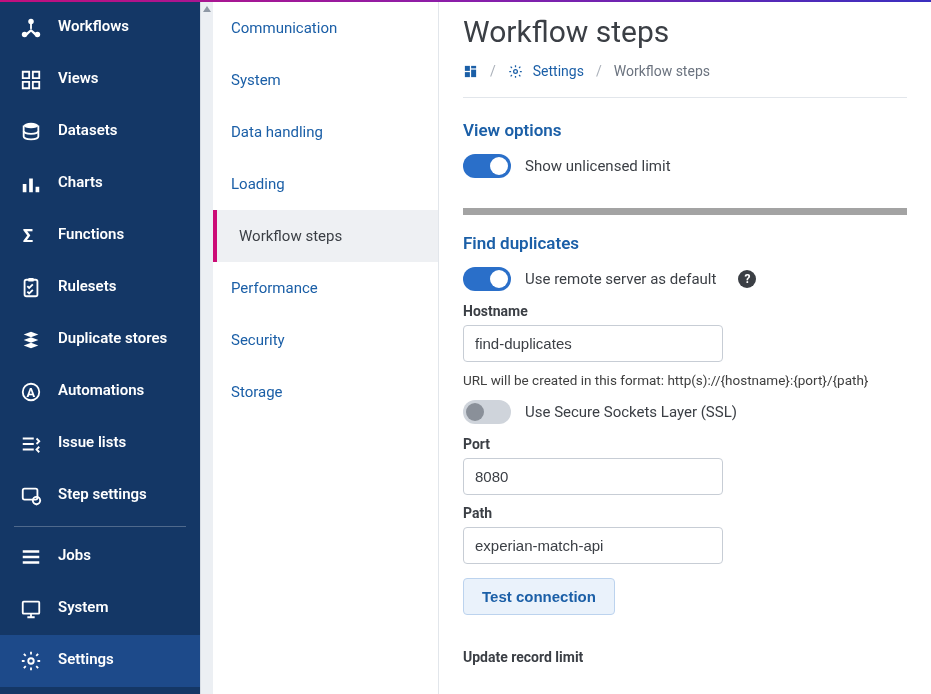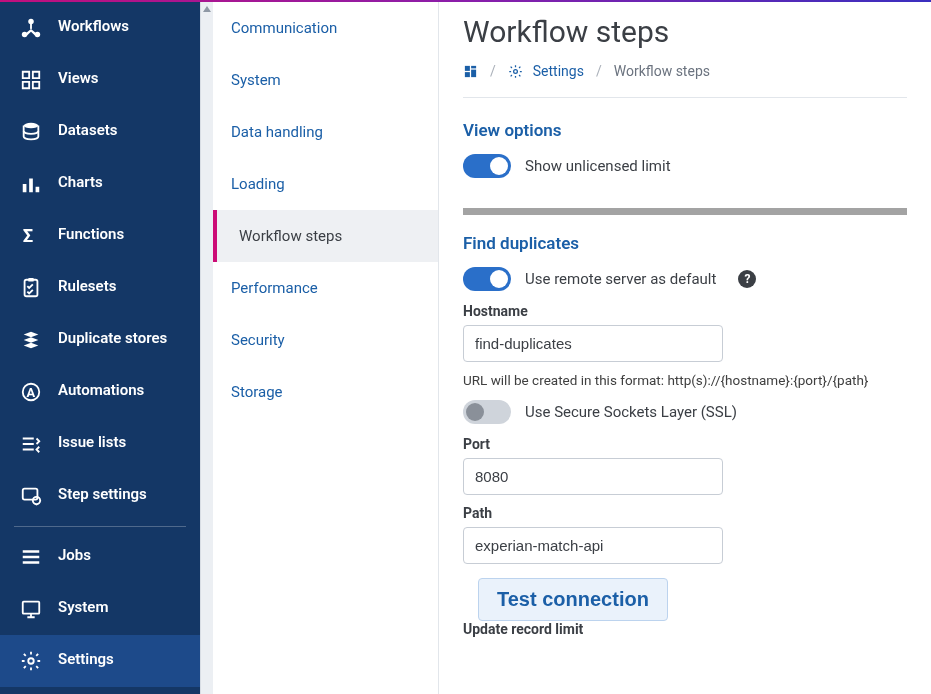--- a/index.html
+++ b/index.html
@@ -174,27 +174,26 @@
     font-size: 13.5px;
     color: #404040;
     margin-top: 10px;
     margin-bottom: 12px;
   }
   .btn {
     display: inline-block;
     background: #eaf2fb;
     border: 1px solid #bcd3ee;
     color: #1b5fa7;
-    font-size: 20px;
+    font-size: 15px;
     font-weight: 600;
     padding: 9px 18px;
     border-radius: 4px;
     cursor: pointer;
     margin-top: 14px;
-    margin-left: 15px;
   }
 </style>
 </head>
 <body>
 
 <div class="topbar"></div>
 
 <div class="layout">
 
   <nav class="sidebar-primary">
@@ -368,16 +367,16 @@
       <div class="field-label">Port</div>
       <input class="text-input" type="text" value="8080" style="">
 
       <div class="field-label">Path</div>
       <input class="text-input" type="text" value="experian-match-api" style="">
 
       <div>
         <button class="btn">Test connection</button>
       </div>
 
-      <div class="field-label" style="margin-top:0">Update record limit</div>
+      <div class="field-label" style="margin-top:34px">Update record limit</div>
     </div>
   </main>
 </div>
 
 </body></html>

